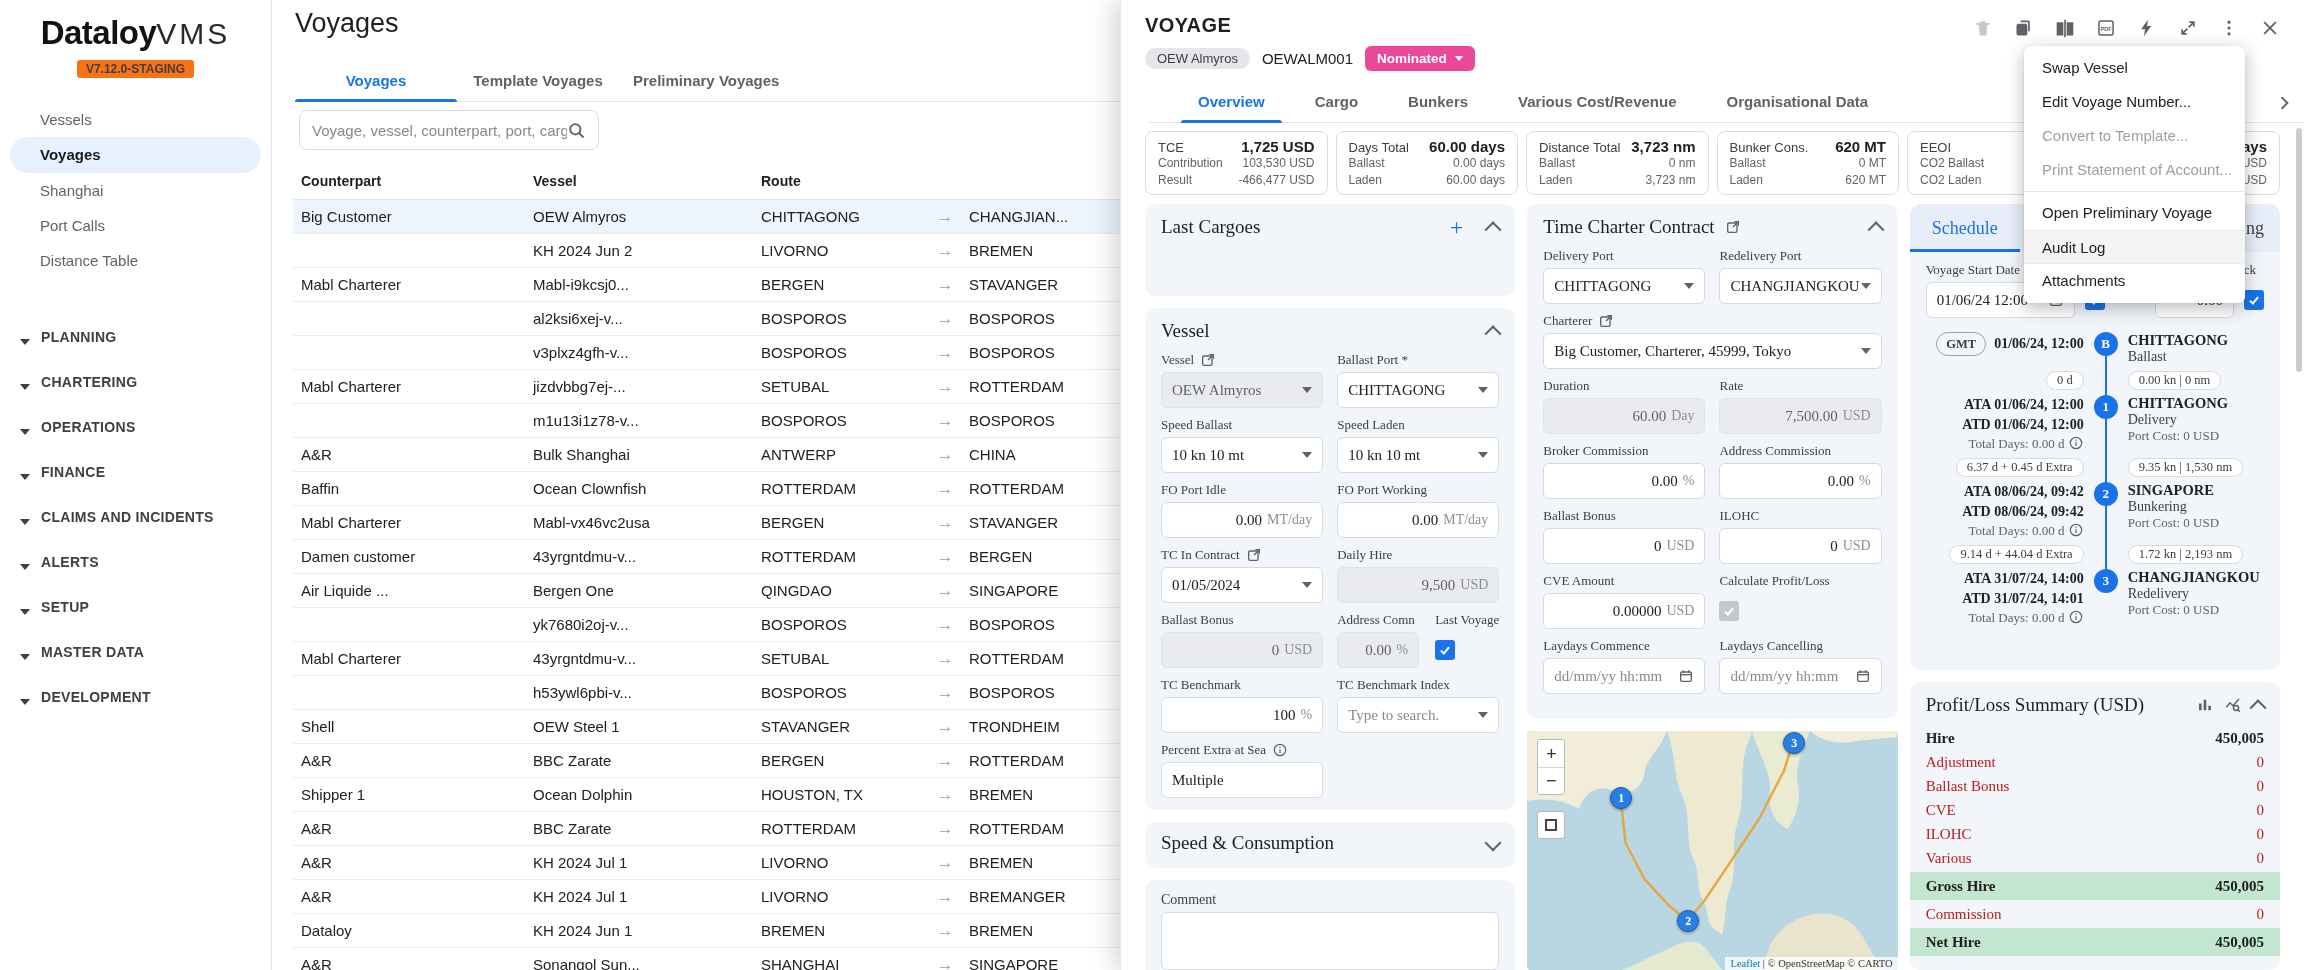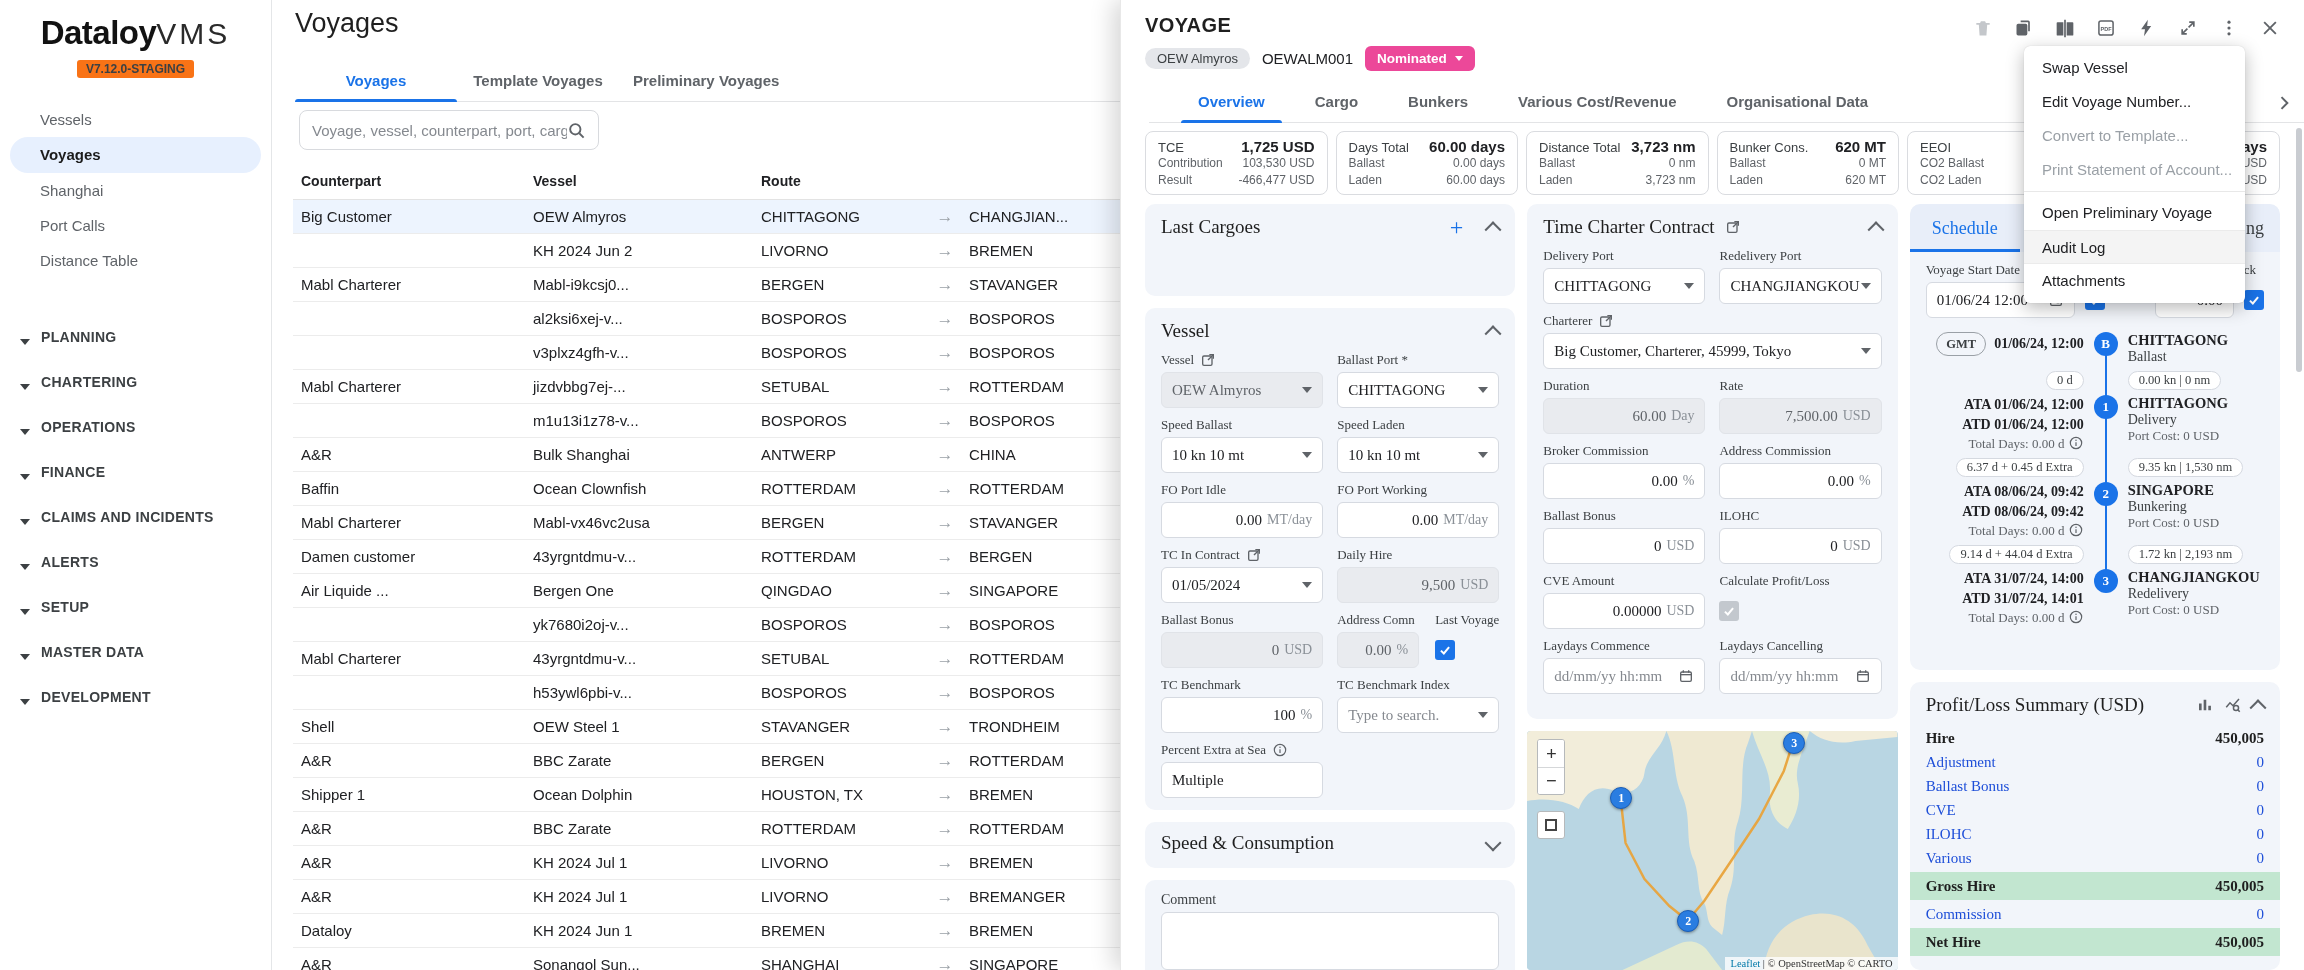--- a/index.html
+++ b/index.html
@@ -169,21 +169,21 @@
   .pillchip { display:inline-block; border:1px solid #d5d9e0; background:#fff; border-radius:12px;
     padding:1px 10px; font-size:12.5px; color:#3c4043; white-space:nowrap; }
   .tl-leg { height:26px; align-items:center; }
   .tzchip { display:inline-block; border:1px solid #9aa0a6; border-radius:12px; padding:1px 9px;
     font-size:12.5px; color:#3c4043; margin-right:8px; }
 
   
   #pnl-card { flex:1; overflow:hidden; }
   #pnl-rows { margin-top:10px; }
   .pnl-row { display:flex; justify-content:space-between; align-items:center;
-    height:24px; font-size:15px; color:#1d4ed8; }
+    height:24px; font-size:15px; color:#b91c1c; }
   .pnl-row.bold { font-weight:700; color:#1f1f1f; }
   .pnl-row.hl { background:#c2e6d0; margin:2px -16px; padding:0 16px; height:28px; font-weight:700; color:#1f1f1f; }
 
   
   #context-menu { position:absolute; left:2024px; top:46px; width:221px; background:#fff;
     border-radius:6px; box-shadow:0 5px 18px rgba(0,0,0,.28), 0 0 1px rgba(0,0,0,.2);
     padding:5px 0; z-index:60; }
   .menu-item { height:34px; line-height:34px; padding:0 18px; font-size:15px;
     color:#202124; cursor:pointer; white-space:nowrap; }
   .menu-item.disabled { color:#9aa0a6; cursor:default; }

